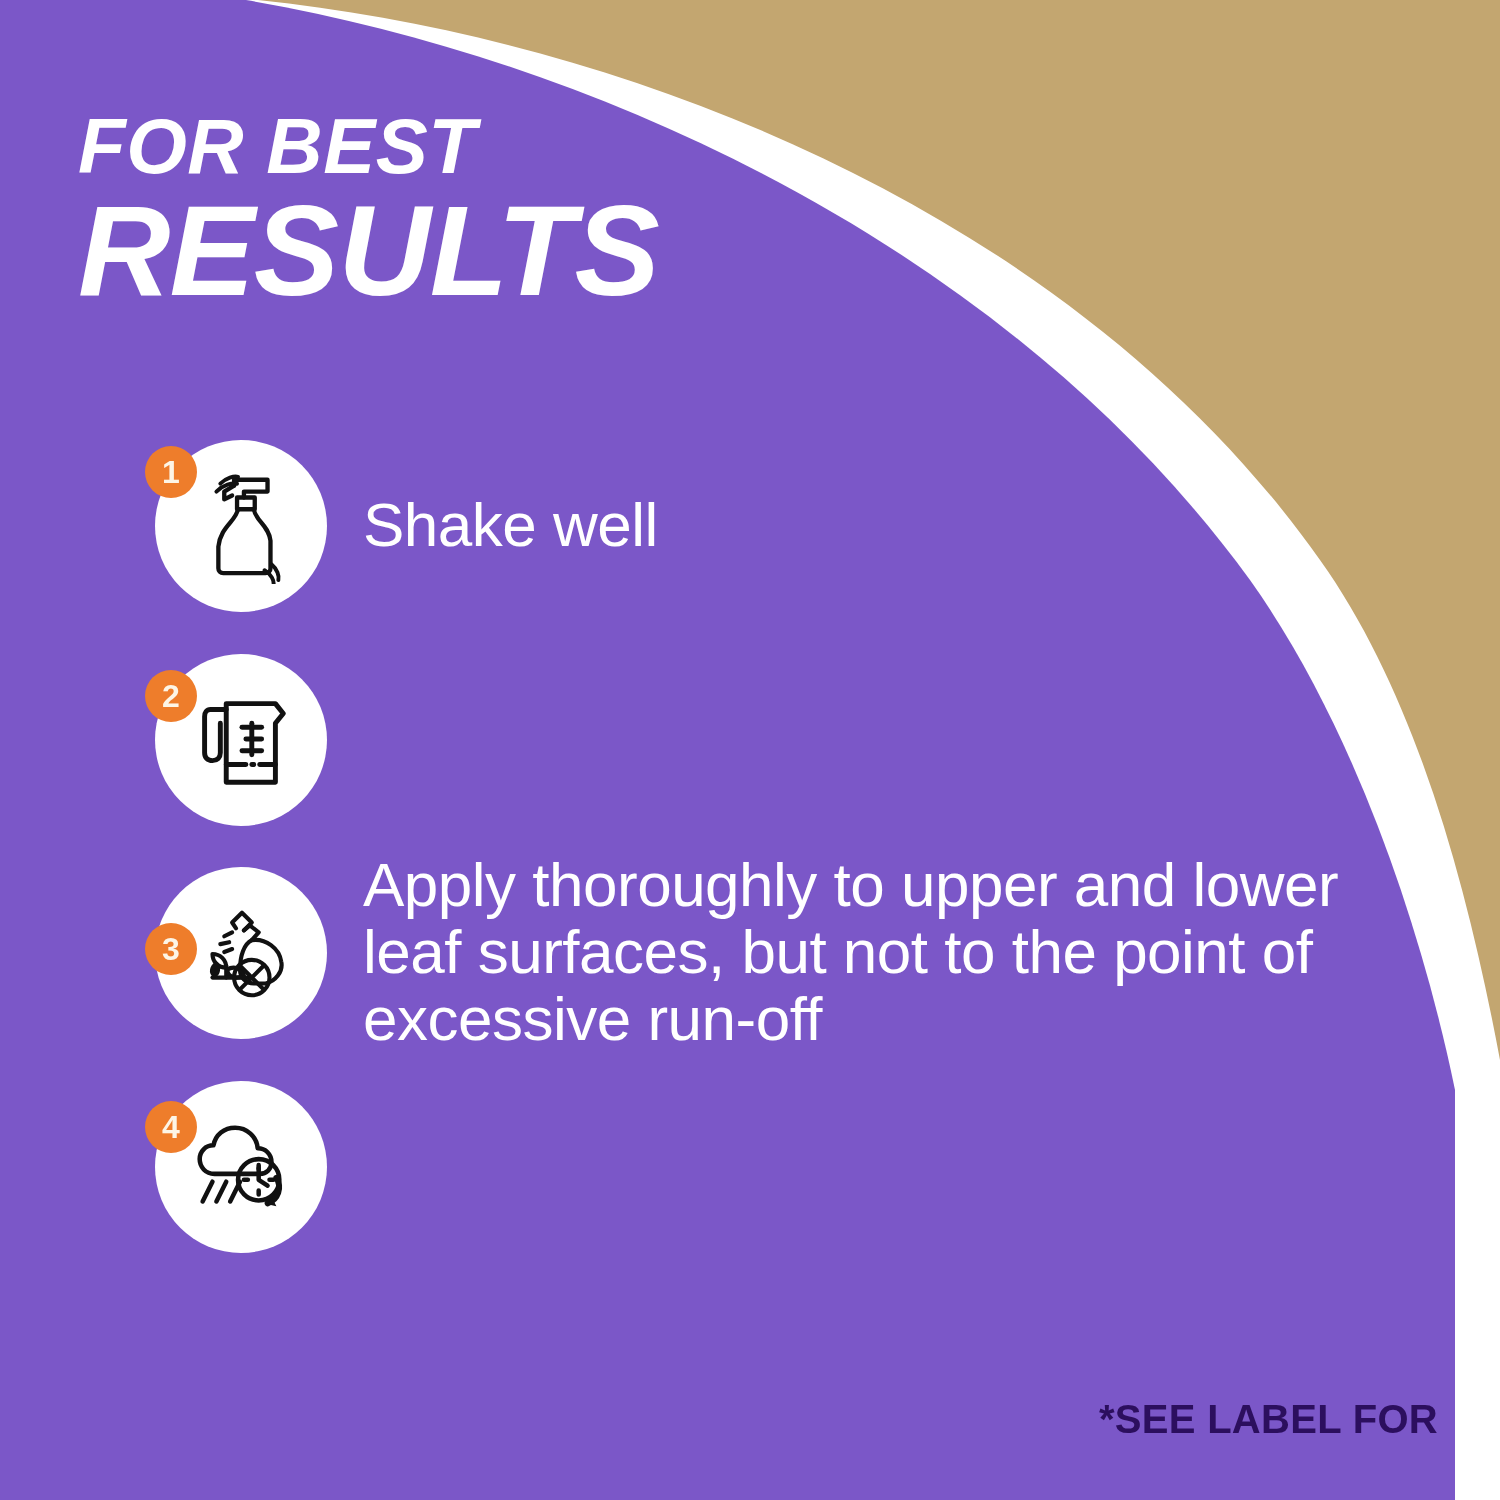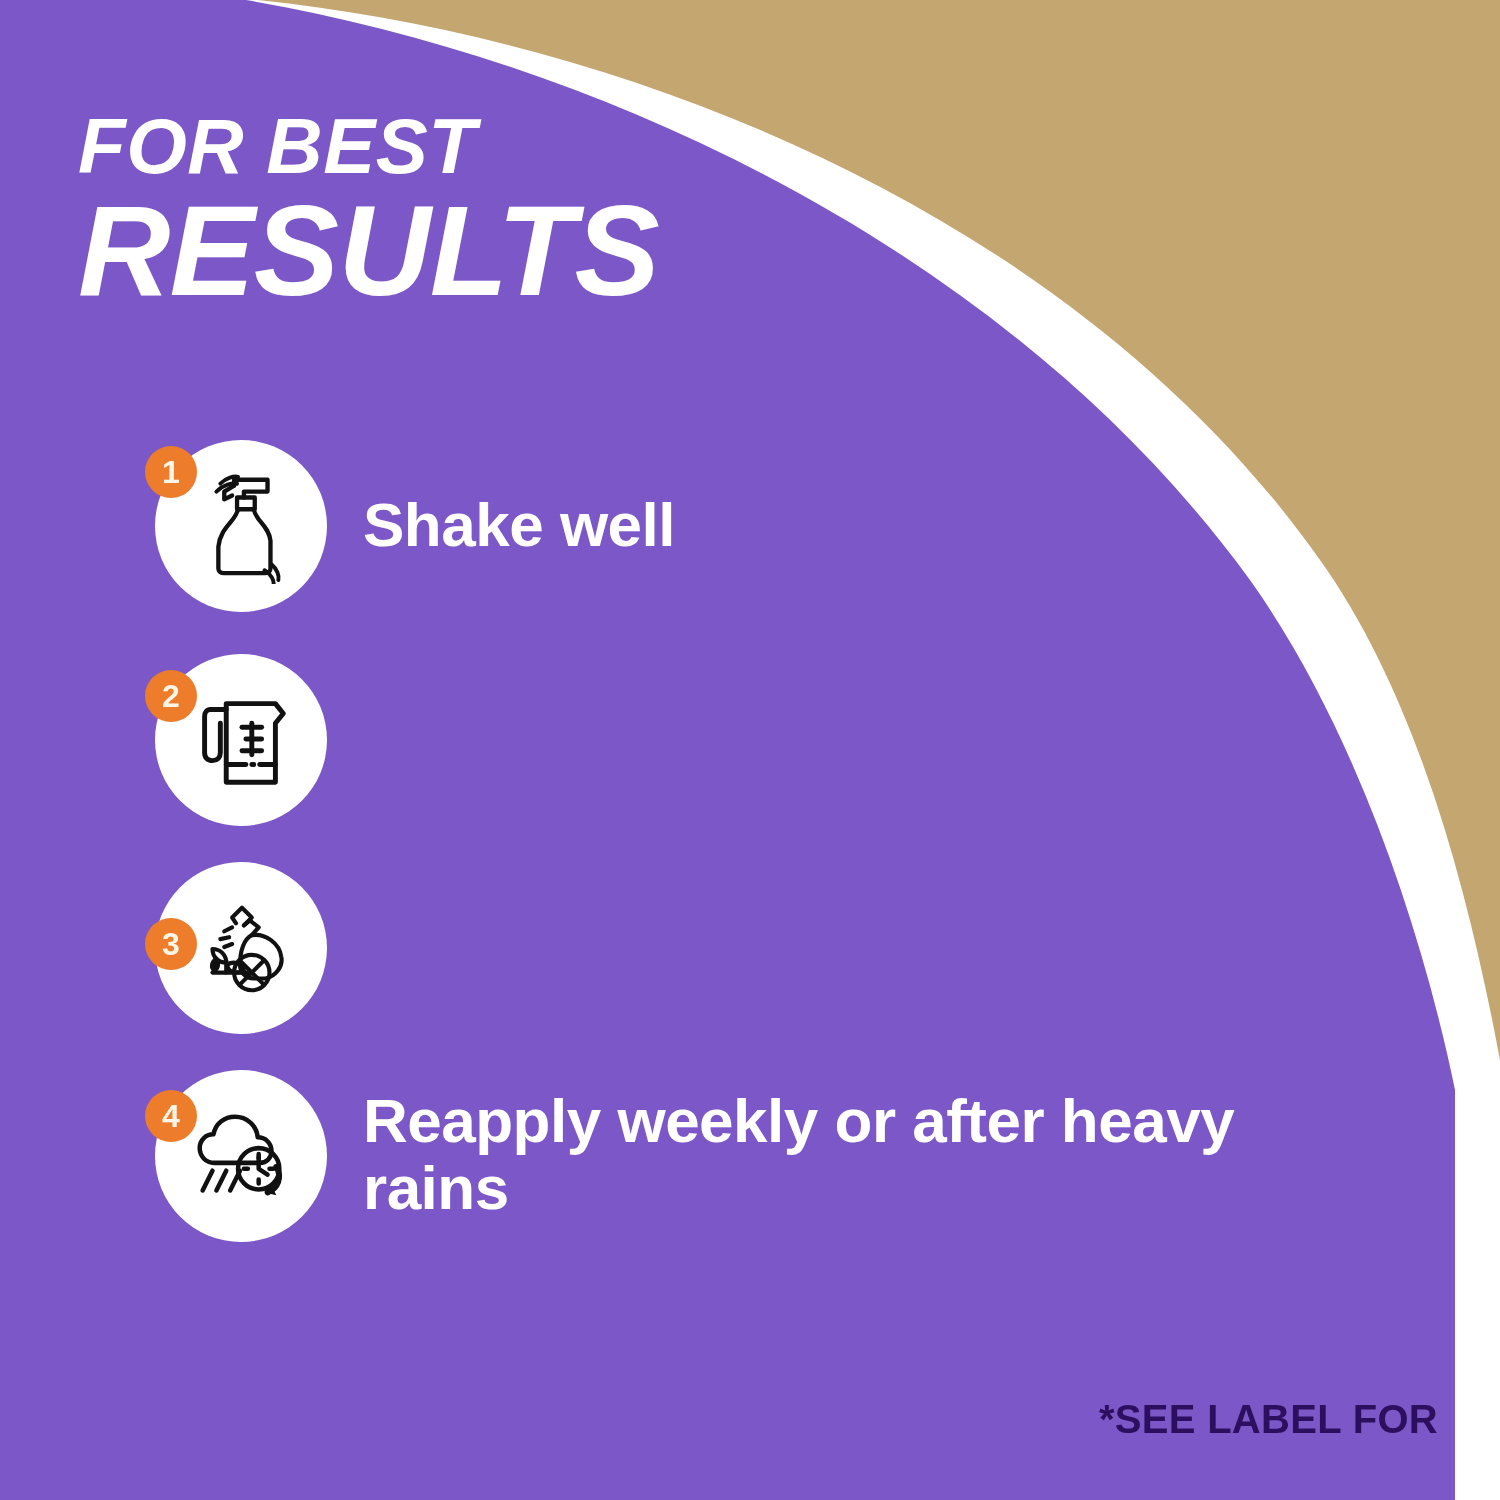--- a/index.html
+++ b/index.html
@@ -93,21 +93,21 @@
     font-weight:bold;
     display:flex;
     align-items:center;
     justify-content:center;
     z-index:3;
     line-height:1;
   }
   .step-text {
     color:#ffffff;
     font-size:62px;
-    font-weight:bold;
+    font-weight:normal;
     line-height:1.08;
     margin-left:28px;
     letter-spacing:-0.5px;
     max-width:1010px;
   }
 
   
   #step-1 { margin-bottom:24px; }
   #step-1 .step-badge { top:16px; }
   #step-2 .step-badge { top:26px; }
@@ -198,39 +198,39 @@
             <path d="M46 76 C38 76 32 70 32 62 C40 62 46 68 46 76 Z"></path>
             <path d="M47 78 C53 74 62 76 64 84 C56 88 48 86 47 78 Z"></path>
             <path d="M32 86 L70 86"></path>
             <path d="M36 72 C31 75 30 81 34 84 C38 82 39 76 36 72 Z" fill="#111"></path>
             <circle cx="72" cy="86" r="18"></circle>
             <path d="M60 74 L84 98 M84 74 L60 98"></path>
           </g>
         </svg>
         <div class="step-badge">3</div>
       </div>
+      <div class="step-text">Apply thoroughly to upper and lower leaf surfaces, but not to the point of excessive run-off</div>
     </div>
 
     <div class="step" id="step-4">
       <div class="step-iconwrap">
         <div class="step-circle"></div>
         <svg class="step-icon" viewBox="0 0 120 120">
           <g fill="none" stroke="#111" stroke-width="4.6" stroke-linejoin="round" stroke-linecap="round">
             <path d="M34 68 C25 68 19 61 19 53 C19 45 25 39 33 39 C35 28 44 21 55 21 C67 21 77 30 78 42 C86 42 92 48 92 56 C92 63 87 68 80 68 Z"></path>
             <path d="M32 76 L22 96 M46 76 L36 96 M60 76 L50 96"></path>
             <circle cx="79" cy="74" r="21"></circle>
             <path d="M79 62 L79 74 L88 80"></path>
             <path d="M64 74 L68 74 M90 74 L94 74 M79 59 L79 63 M79 85 L79 89"></path>
             <path d="M97 72 C103 82 99 94 88 98" stroke-width="6"></path>
             <path d="M92 91 L88 99 L97 101 Z" fill="#111" stroke="none"></path>
           </g>
         </svg>
         <div class="step-badge">4</div>
       </div>
-      <div class="step-text">Reapply weekly or after heavy rains</div>
     </div>
 
   </div>
 
   <div id="footer">
     <span>*SEE LABEL FOR</span>
   </div>
 
 </div>
 

